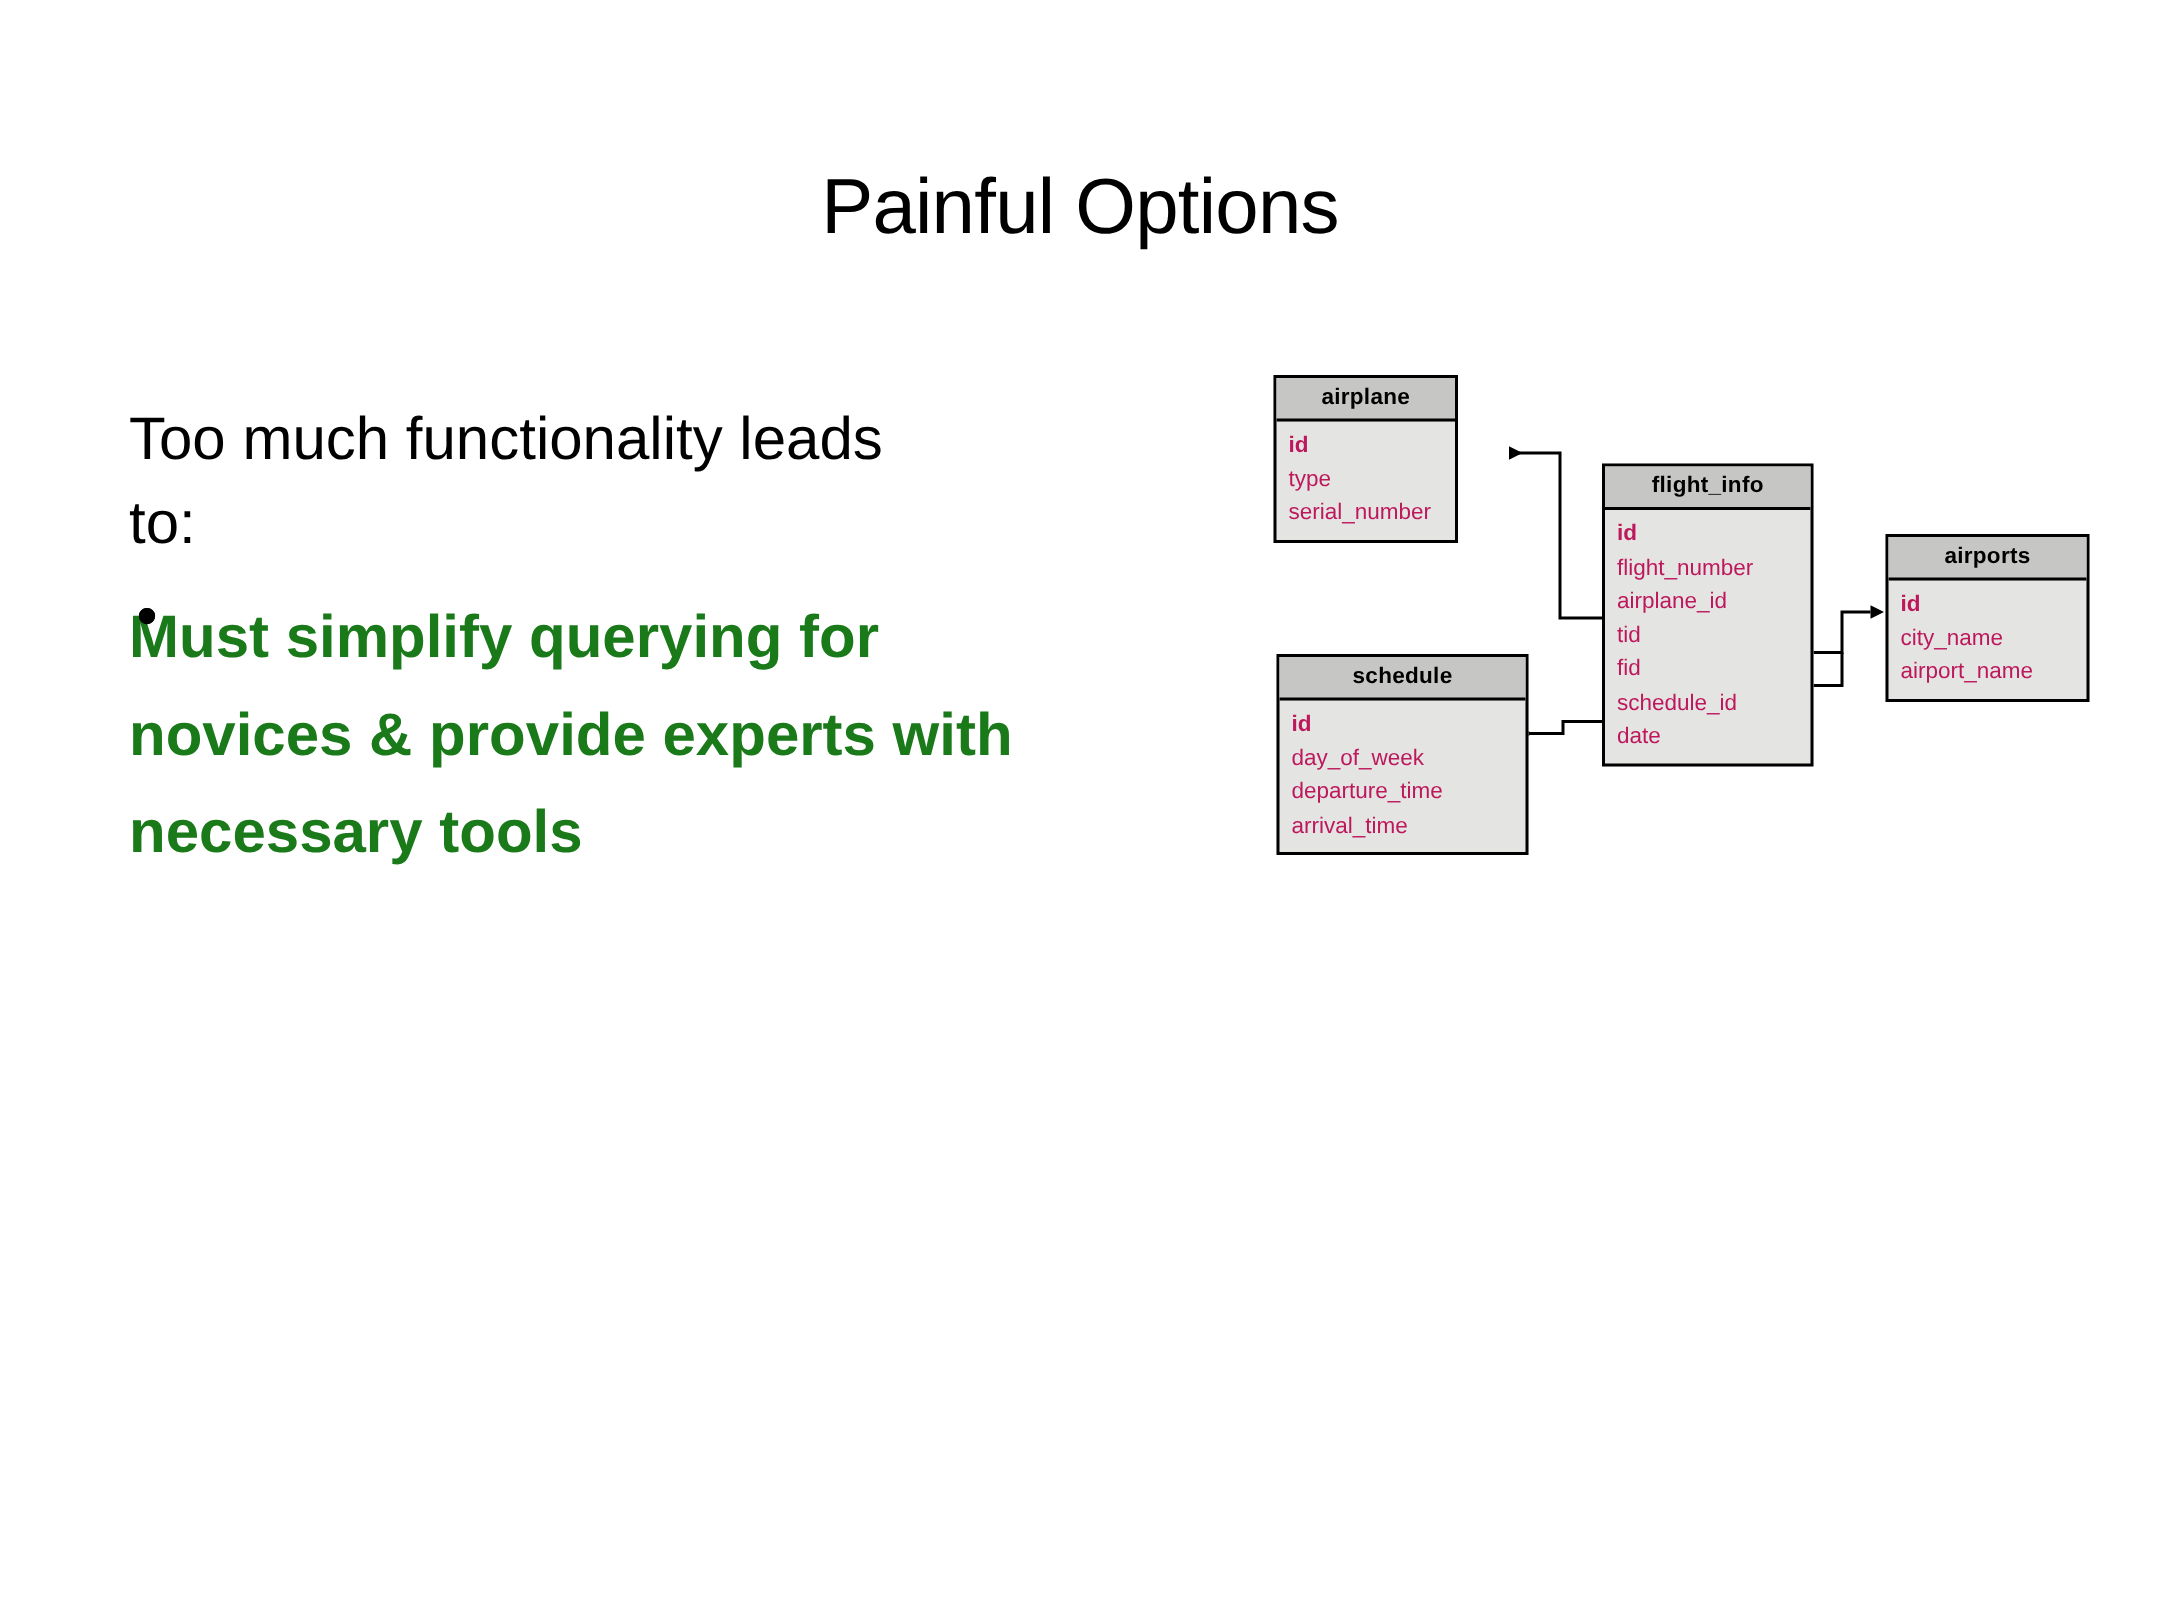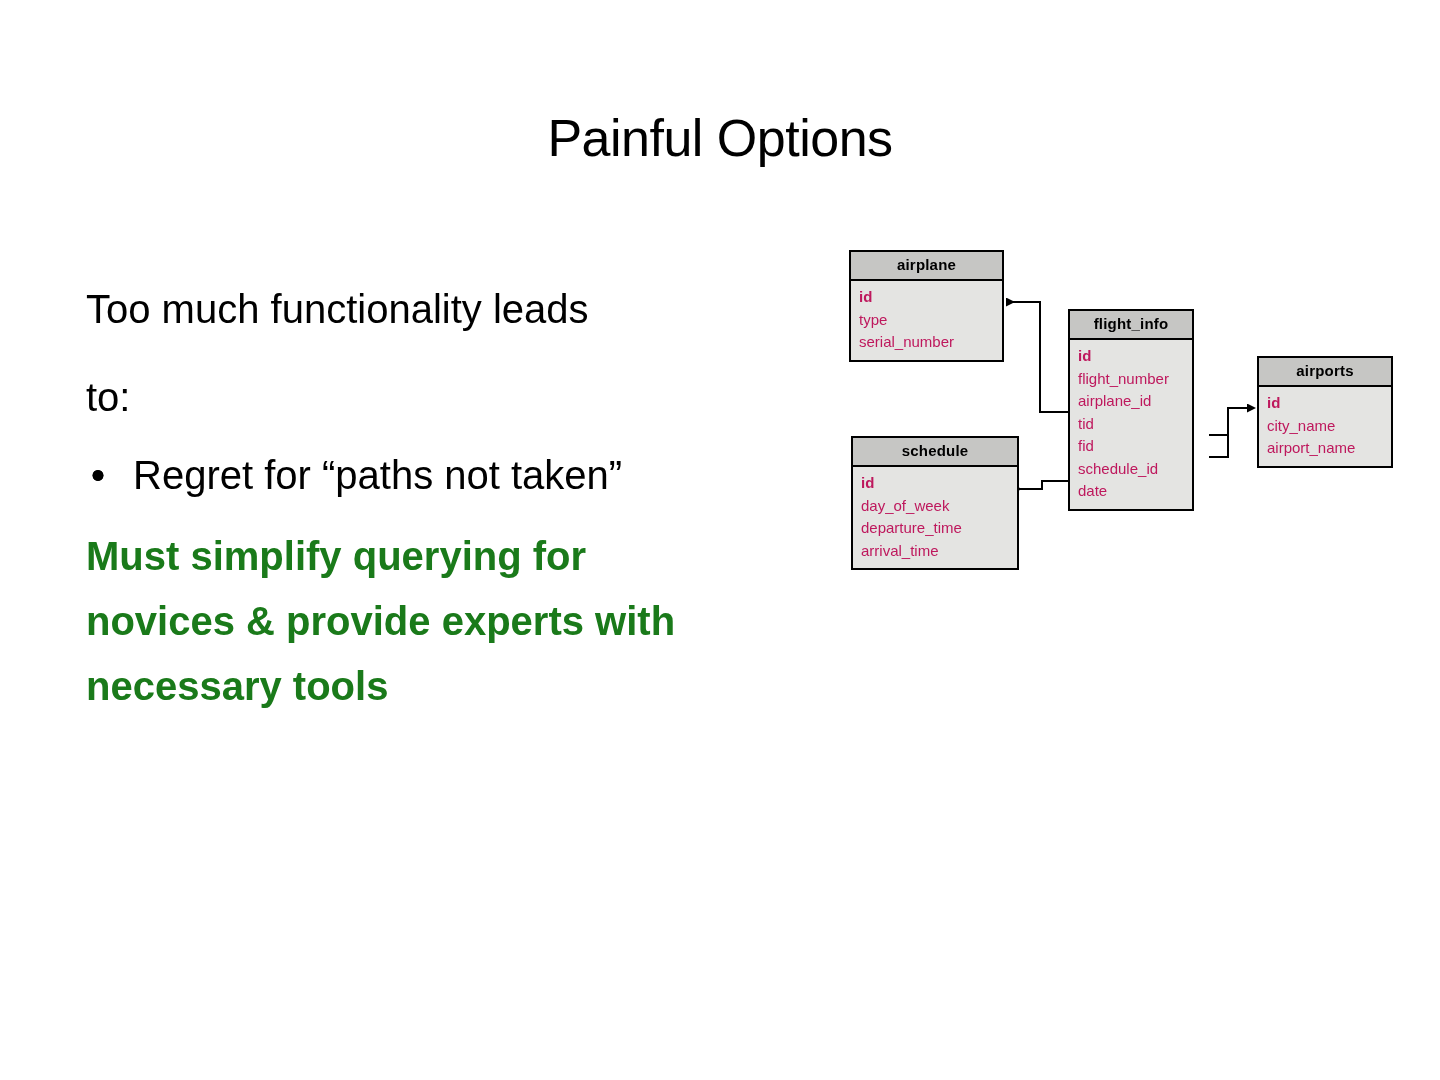--- a/index.html
+++ b/index.html
@@ -34,21 +34,21 @@
 
   
   #body-column {
     position: absolute;
     left: 86px;
     top: 265px;
     width: 620px;
   }
   .para {
     font-size: 40px;
-    line-height: 88px;
+    line-height: 56px;
     font-weight: 400;
     color: #000000;
     margin: 0 0 2px 0;
     width: 540px;
   }
   .bullet-list {
     list-style: none;
     margin: 0;
     padding: 0;
   }
@@ -116,41 +116,40 @@
   .er-fields li {
     font-size: 15px;
     line-height: 22.5px;
     color: #be185d;
     white-space: nowrap;
   }
   .er-fields li.pk {
     font-weight: bold;
   }
 
-  #tbl-airplane   { left: 9px;   top: 10px;  width: 155px; }
-  #tbl-flightinfo { left: 228px; top: 69px;  width: 126px; }
+  #tbl-airplane   { left: 9px;   top: 10px;  width: 123px; }
+  #tbl-flightinfo { left: 228px; top: 69px;  width: 141px; }
   #tbl-airports   { left: 417px; top: 116px; width: 136px; }
   #tbl-schedule   { left: 11px;  top: 196px; width: 168px; }
 </style>
 </head>
 <body>
 
 <div id="slide-title">Painful Options</div>
 
 <div id="body-column">
 
   <p class="para">Too much functionality leads to:</p>
 
   <ul class="bullet-list">
     <li class="bullet-item">
       <span class="bullet-dot">•</span>
     </li>
     <li class="bullet-item">
       <span class="bullet-dot">•</span>
-      <span>Regret for “paths not taken”</span>
     </li>
   </ul>
 
   <p class="green-para">Must simplify querying for novices &amp; provide experts with necessary tools</p>
 </div>
 
 <div id="er-diagram">
 
   <svg id="er-svg" width="580" height="360" viewBox="0 0 580 360">
     <defs>

